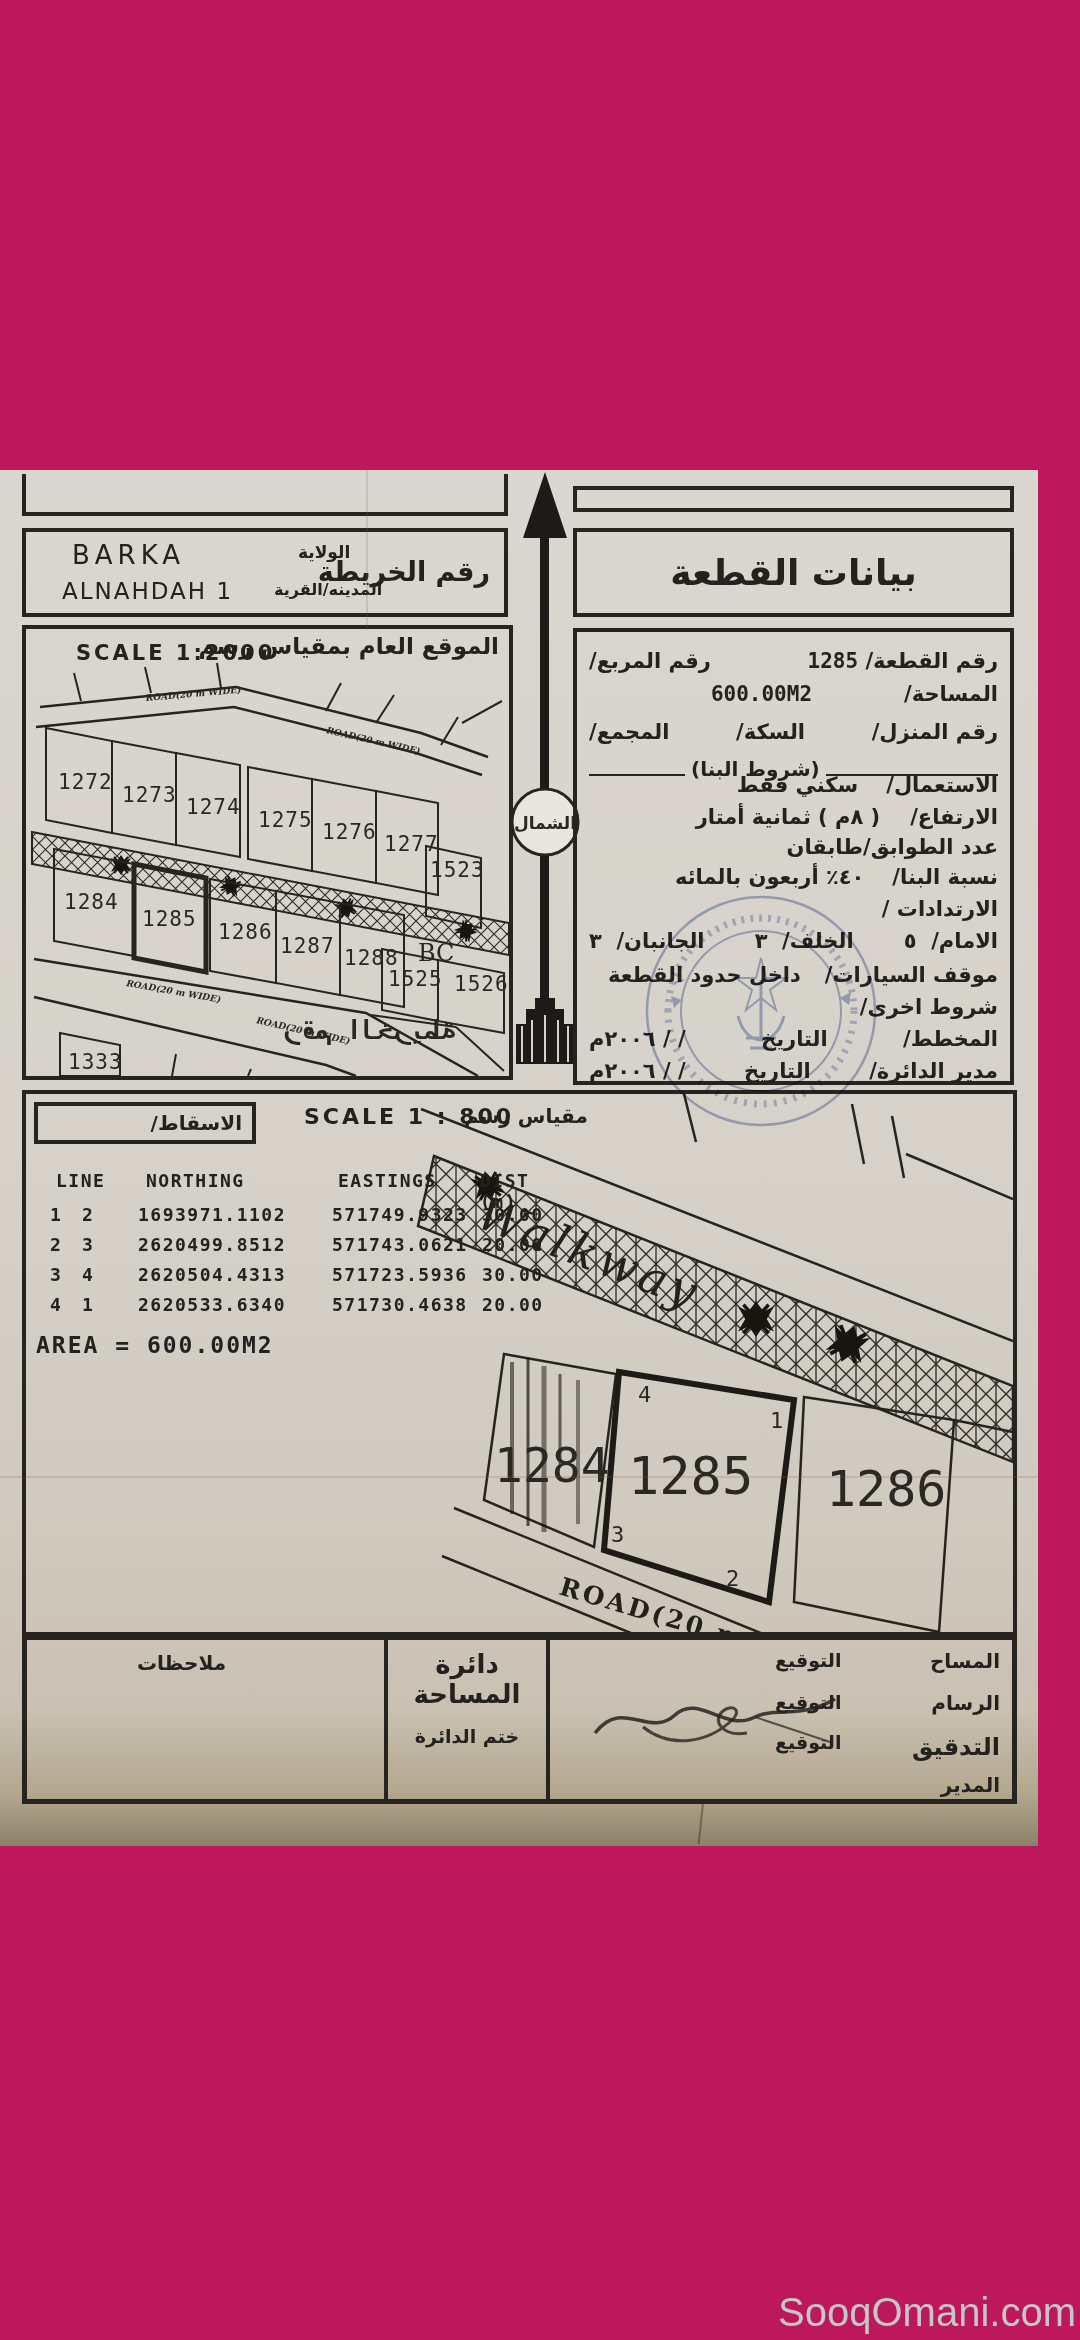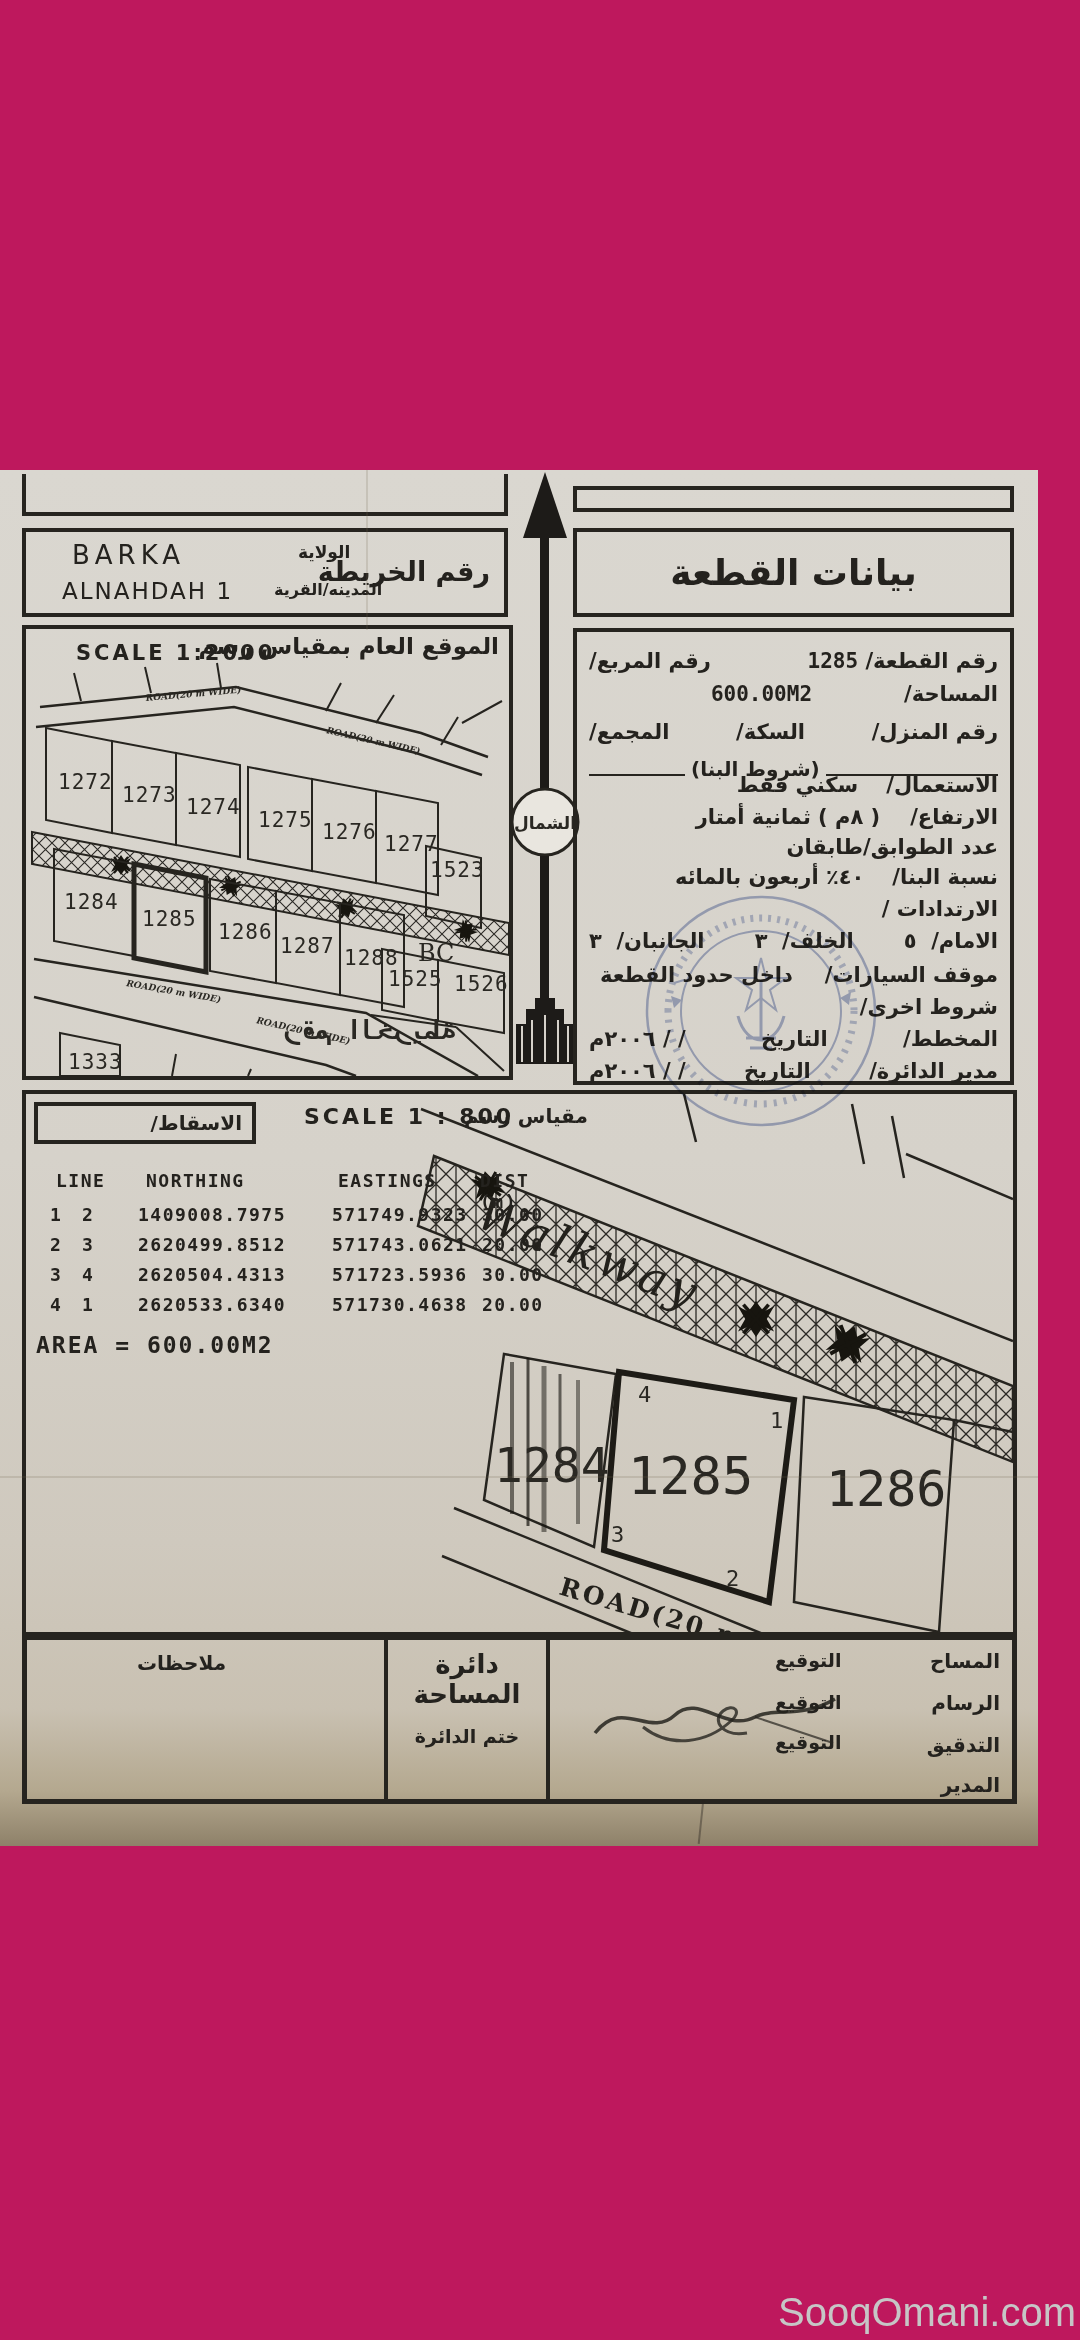--- a/index.html
+++ b/index.html
@@ -165,21 +165,21 @@
       <div class="line30" style="top:294px;justify-content:space-between;">
         <span><span>الامام/</span>&nbsp;
           <span>٥</span></span>
         <span><span>الخلف/</span>&nbsp;
           <span>٣</span></span>
         <span><span>الجانبان/</span>&nbsp;
           <span>٣</span></span>
       </div>
       <div class="line30" style="top:328px;">
         <span>موقف السيارات/</span>
-        <span style="margin-right:32px;">داخل حدود القطعة</span>
+        <span style="margin-right:24px;">داخل حدود القطعة</span>
       </div>
       <div class="line30" style="top:360px;">
         <span>شروط اخرى/</span>
       </div>
       <div class="line30" style="top:392px;justify-content:space-between;">
         <span>المخطط/</span>
         <span>التاريخ</span>
         <span>/    / ٢٠٠٦م</span>
       </div>
       <div class="line30" style="top:424px;justify-content:space-between;">
@@ -238,21 +238,21 @@
       <div class="abs mono" style="left:16px;top:76px;width:520px;font-weight:bold;font-size:18px;letter-spacing:1.5px;">
         <div style="position:relative;height:34px;">
           <span class="abs" style="left:14px;">LINE</span>
           <span class="abs" style="left:104px;">NORTHING</span>
           <span class="abs" style="left:296px;">EASTINGS</span>
           <span class="abs" style="left:438px;">DIST (m)</span>
         </div>
         <div style="position:relative;height:30px;">
           <span class="abs" style="left:8px;">1</span>
           <span class="abs" style="left:40px;">2</span>
-          <span class="abs" style="left:96px;">1409008.7975</span>
+          <span class="abs" style="left:96px;">1693971.1102</span>
           <span class="abs" style="left:290px;">571749.9323</span>
           <span class="abs" style="left:440px;">30.00</span>
         </div>
         <div style="position:relative;height:30px;">
           <span class="abs" style="left:8px;">2</span>
           <span class="abs" style="left:40px;">3</span>
           <span class="abs" style="left:96px;">2620499.8512</span>
           <span class="abs" style="left:290px;">571743.0621</span>
           <span class="abs" style="left:440px;">20.00</span>
         </div>
@@ -289,21 +289,21 @@
       <div class="abs" style="left:357px;top:0;width:4px;height:100%;background:#26241f;"></div>
       <div class="abs" style="left:519px;top:0;width:4px;height:100%;background:#26241f;"></div>
       <span class="abs ar" style="left:110px;top:14px;font-size:20px;">ملاحظات</span>
       <span class="abs ar" style="left:366px;top:12px;width:148px;text-align:center;font-size:26px;">دائرة المساحة</span>
       <span class="abs ar" style="left:366px;top:88px;width:148px;text-align:center;font-size:19px;">ختم الدائرة</span>
       <span class="abs ar" style="left:748px;top:12px;font-size:19px;">التوقيع</span>
       <span class="abs ar" style="left:748px;top:54px;font-size:19px;">التوقيع</span>
       <span class="abs ar" style="left:748px;top:94px;font-size:19px;">التوقيع</span>
       <span class="abs ar" style="right:12px;top:12px;font-size:20px;">المساح</span>
       <span class="abs ar" style="right:12px;top:54px;font-size:20px;">الرسام</span>
-      <span class="abs ar" style="right:12px;top:96px;font-size:20px;margin-left:36px;">التدقيق</span>
+      <span class="abs ar" style="right:12px;top:96px;font-size:24px;margin-left:36px;">التدقيق</span>
       <span class="abs ar" style="right:12px;top:136px;font-size:20px;">المدير</span>
       <svg class="abs" style="left:556px;top:38px;" width="260" height="84" viewBox="0 0 260 84">
         <path d="M12,58 C40,22 66,64 92,40 C116,18 142,58 172,42 C192,32 218,44 252,24" fill="none" stroke="#26241f" stroke-width="3.5" opacity=".85"></path>
         <path d="M60,52 C88,74 124,68 148,46 C160,36 150,28 140,36 C128,46 140,62 164,58" fill="none" stroke="#26241f" stroke-width="3" opacity=".8"></path>
         <path d="M172,42 L250,68" stroke="#26241f" stroke-width="2" opacity=".7"></path>
       </svg>
     </div>
 
     <div class="crease" style="left:0;top:1006px;width:100%;height:2px;"></div>
     <div class="crease" style="left:366px;top:0;width:2px;height:160px;"></div>

